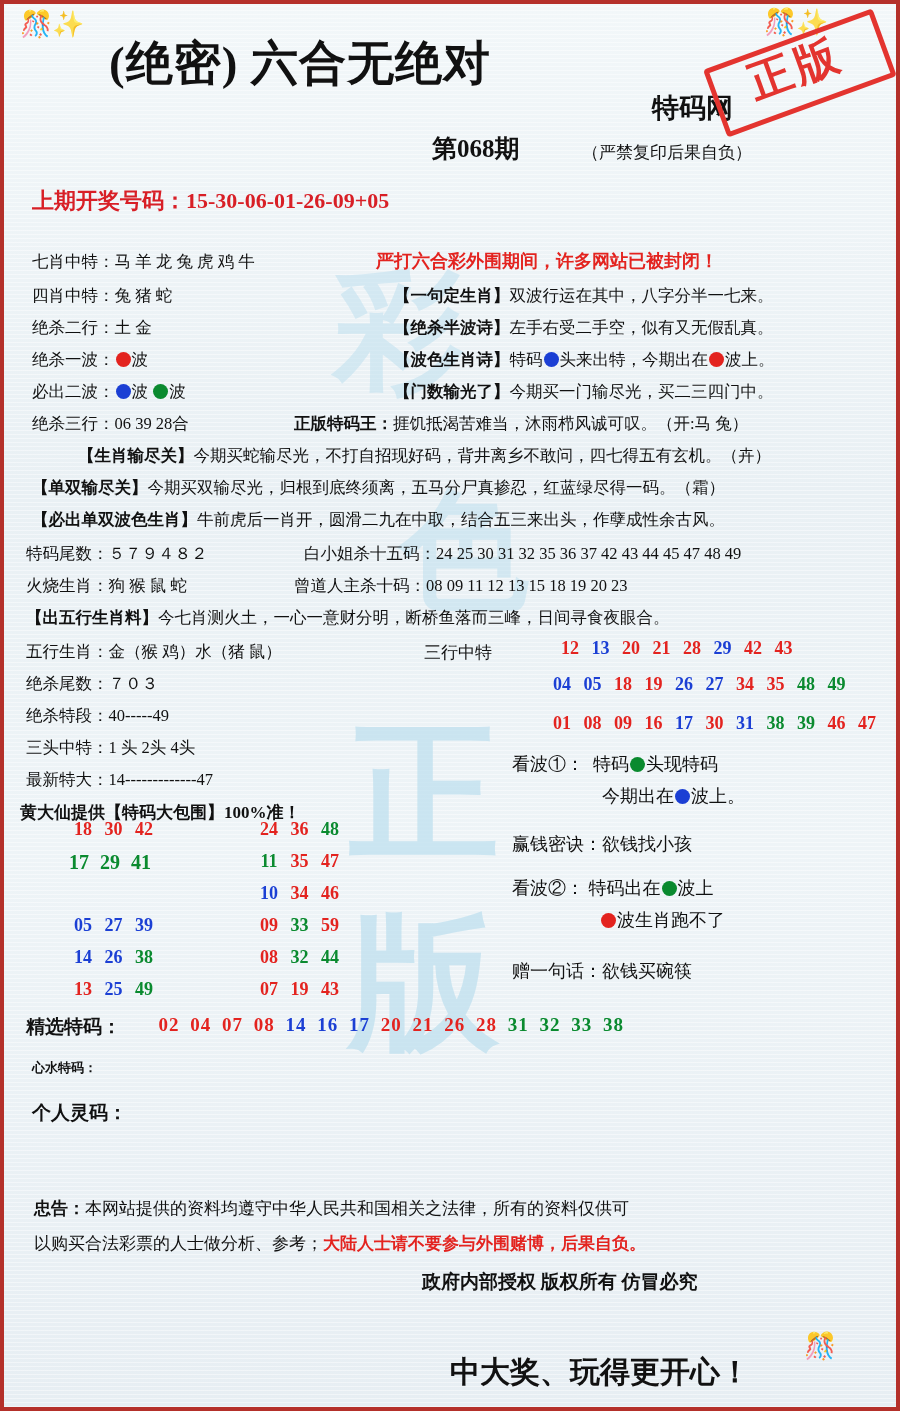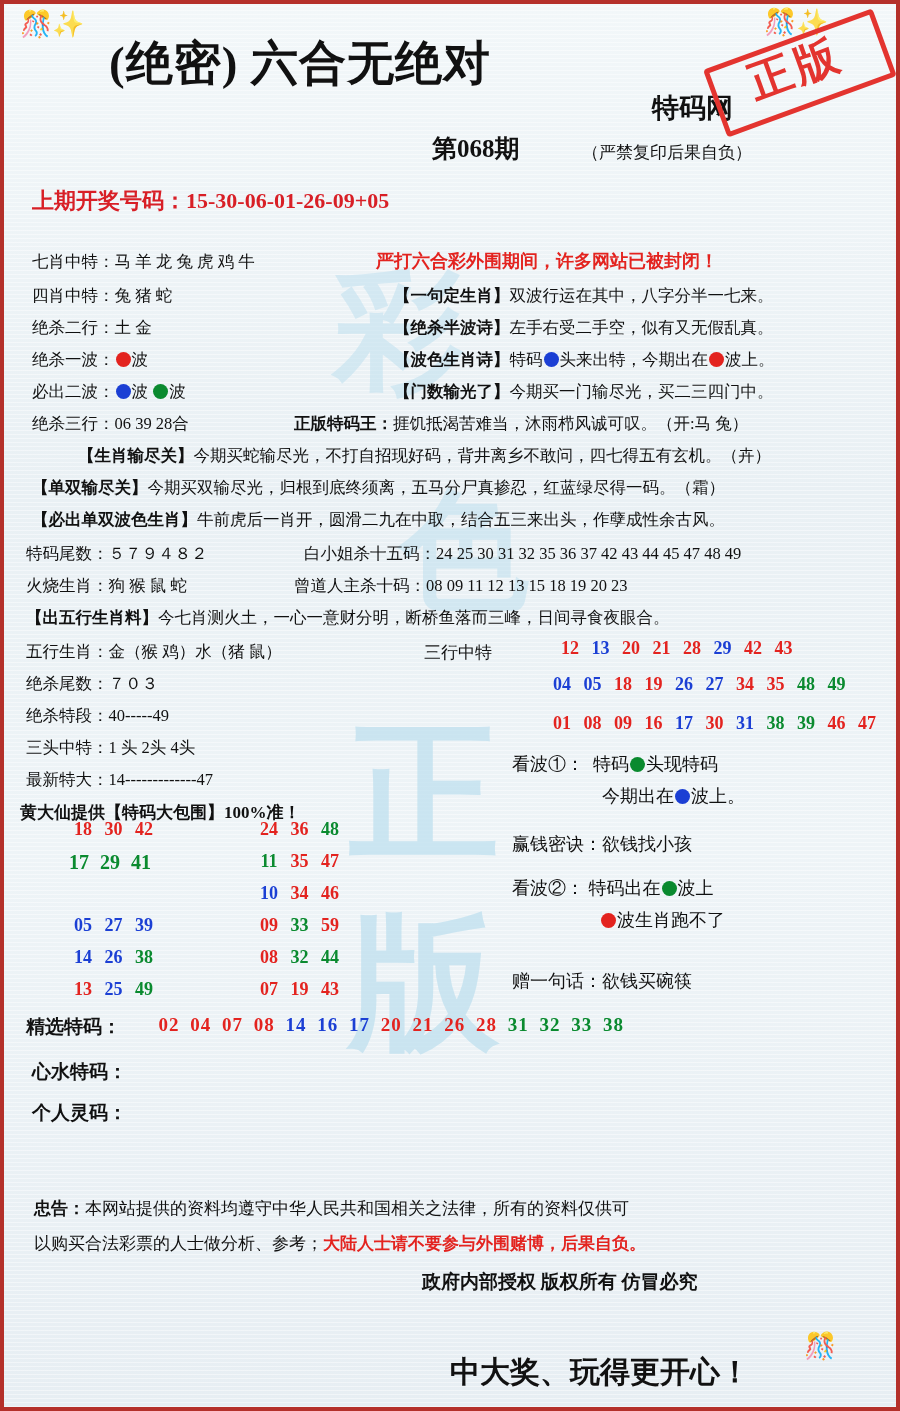--- a/index.html
+++ b/index.html
@@ -217,21 +217,21 @@
   <div class="ln" style="left:598px;top:780px;font-size:18px;">
     今期出在<span class="dot dot-blue"></span>波上。
   </div>
   <div class="ln" style="left:508px;top:828px;font-size:18px;">赢钱密诀：欲钱找小孩</div>
   <div class="ln" style="left:508px;top:872px;font-size:18px;">
     <span>看波②：</span>&nbsp;特码出在<span class="dot dot-green"></span>波上
   </div>
   <div class="ln" style="left:596px;top:904px;font-size:18px;">
     <span class="dot dot-red"></span>波生肖跑不了
   </div>
-  <div class="ln" style="left:508px;top:955px;font-size:18px;margin-top:10px;">赠一句话：欲钱买碗筷</div>
+  <div class="ln" style="left:508px;top:955px;font-size:18px;">赠一句话：欲钱买碗筷</div>
 
   <div class="ln b" style="left:66px;top:815px;font-size:18px;">
     <span class="num red">18</span> <span class="num red">30</span> <span class="num red">42</span>
   </div>
   <div class="ln b" style="left:62px;top:847px;font-size:20px;">
     <span class="num green">17</span> <span class="num green">29</span> <span class="num green">41</span>
   </div>
   <div class="ln b" style="left:66px;top:911px;font-size:18px;">
     <span class="num blue">05</span> <span class="num blue">27</span> <span class="num blue">39</span>
   </div>
@@ -259,21 +259,21 @@
   </div>
   <div class="ln b" style="left:252px;top:975px;font-size:18px;">
     <span class="num red">07</span> <span class="num red">19</span> <span class="num red">43</span>
   </div>
 
   <div class="ln b" style="left:22px;top:1010px;font-size:19px;">精选特码：</div>
   <div class="ln b" style="left:152px;top:1010px;font-size:19px;letter-spacing:1px;">
     <span class="num red">02</span> <span class="num red">04</span> <span class="num red">07</span> <span class="num red">08</span> <span class="num blue">14</span> <span class="num blue">16</span> <span class="num blue">17</span> <span class="num red">20</span> <span class="num red">21</span> <span class="num red">26</span> <span class="num red">28</span> <span class="num green">31</span> <span class="num green">32</span> <span class="num green">33</span> <span class="num green">38</span>
   </div>
 
-  <div class="ln b" style="left:28px;top:1055px;font-size:19px;">心水特码：</div>
+  <div class="ln b" style="left:28px;top:1055px;font-size:13px;">心水特码：</div>
   <div class="ln b" style="left:28px;top:1096px;font-size:19px;">个人灵码：</div>
 
   <div class="footer-note" style="left:30px;top:1193px;">
     <span class="b">忠告：</span><span>本网站提供的资料均遵守中华人民共和国相关之法律，所有的资料仅供可</span>
   </div>
   <div class="footer-note" style="left:30px;top:1228px;">
     <span>以购买合法彩票的人士做分析、参考；</span><span class="redb">大陆人士请不要参与外围赌博，后果自负。</span>
   </div>
   <div class="footer-note b" style="left:418px;top:1265px;font-size:19px;">政府内部授权      版权所有    仿冒必究</div>
 

